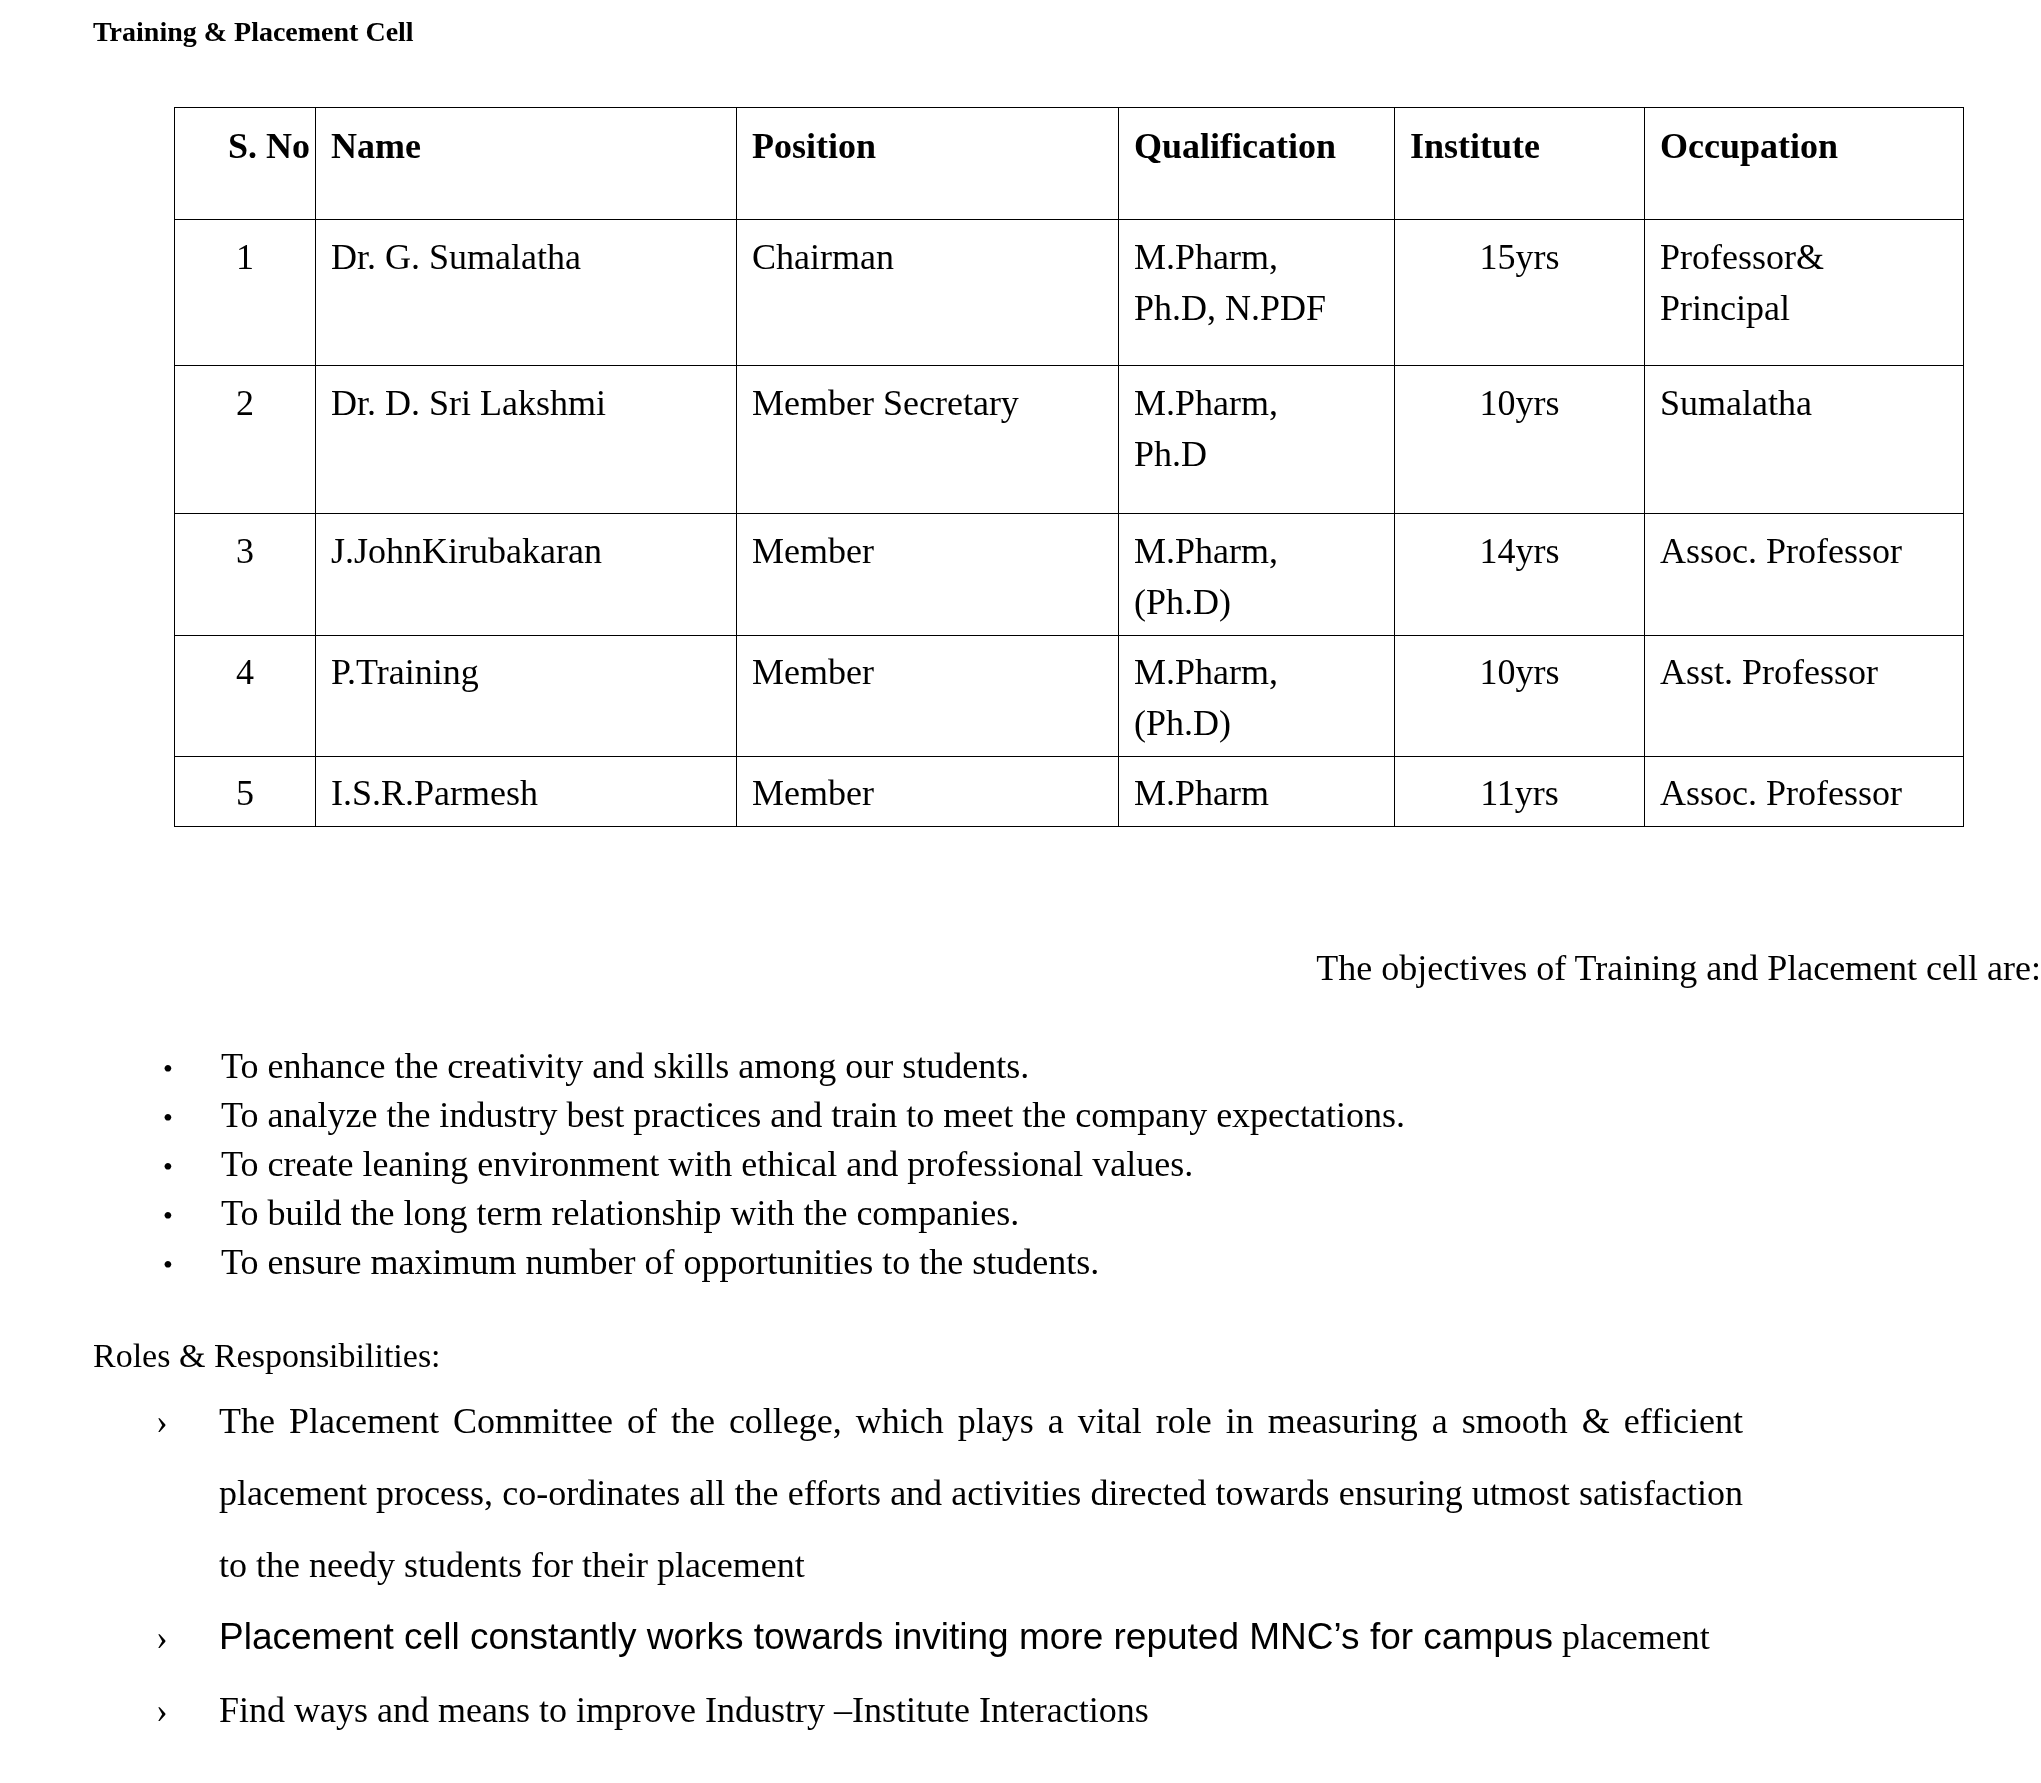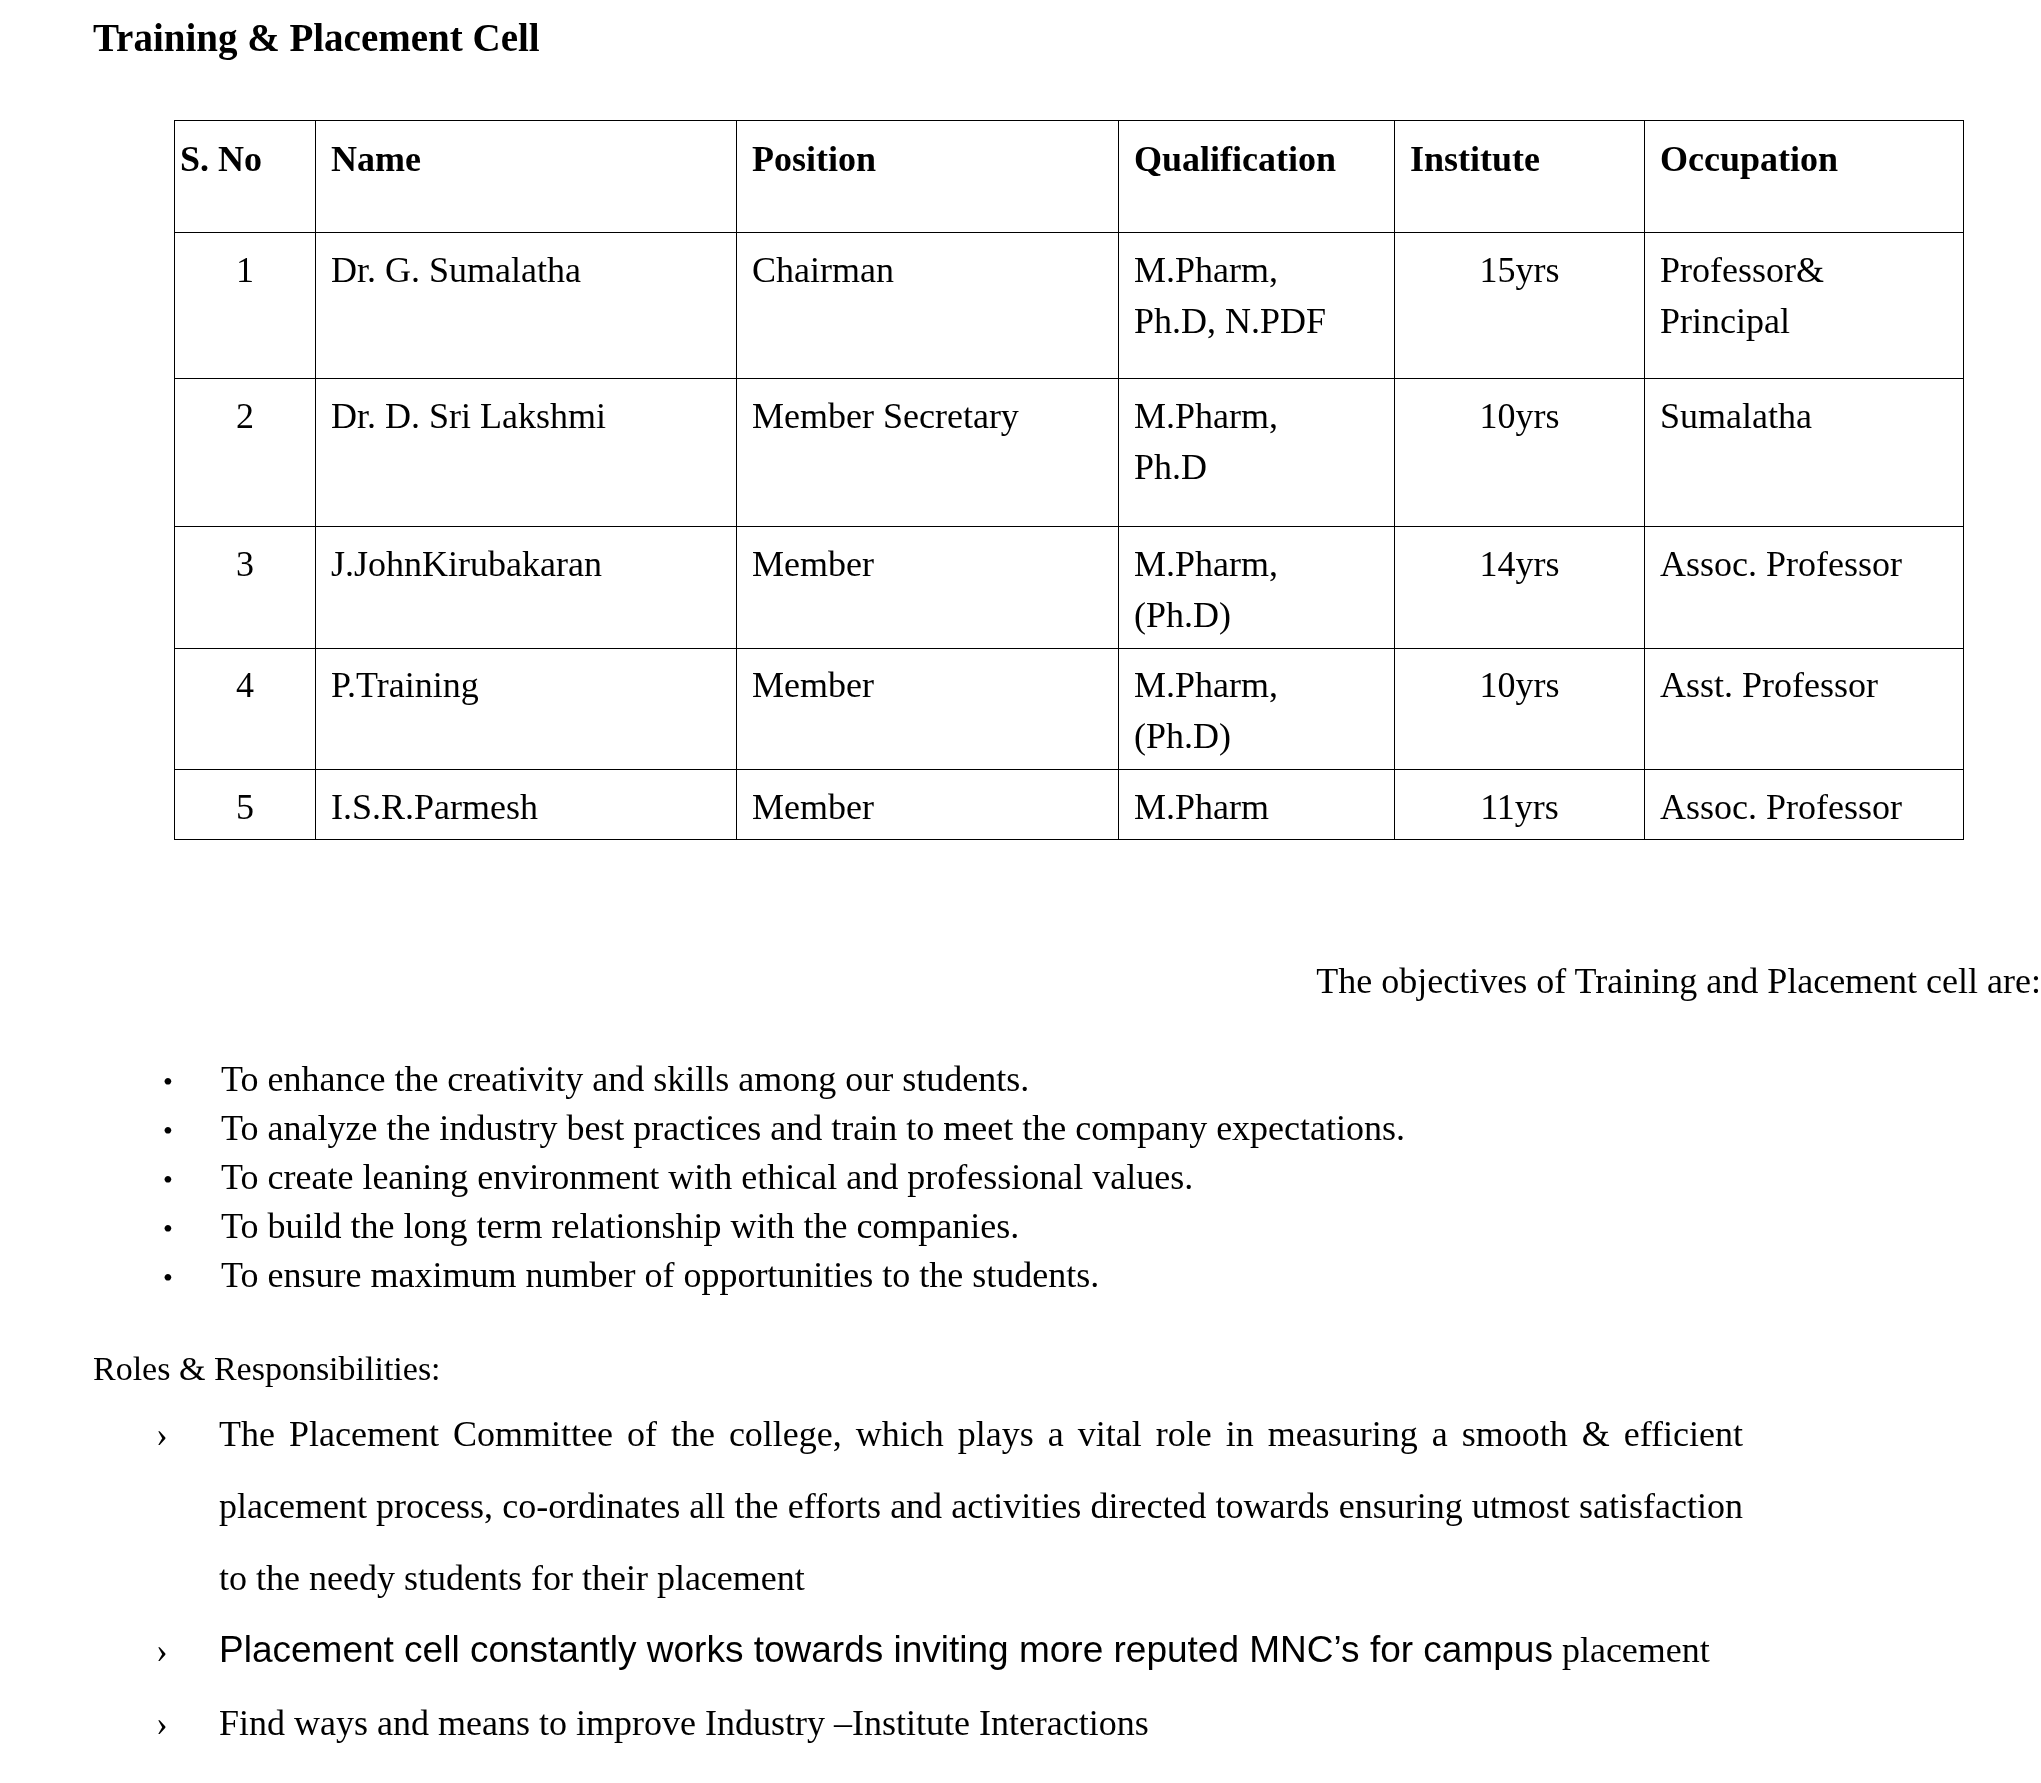--- a/index.html
+++ b/index.html
@@ -10,21 +10,21 @@
   }
   body {
     width: 2041px;
     height: 1784px;
     overflow: hidden;
     font-family: "Liberation Serif", "DejaVu Serif", serif;
     font-size: 36px;
   }
   .page-title {
     margin: 15px 0 0 93px;
-    font-size: 39px;
+    font-size: 28px;
     font-weight: bold;
     line-height: 1.2;
   }
   table.committee {
     border-collapse: collapse;
     table-layout: fixed;
     margin: 58px 0 0 174px;
     width: 1789px;
   }
   table.committee col.c1 { width: 141px; }
@@ -40,21 +40,21 @@
     line-height: 1.42;
     white-space: pre-line;
     font-size: 36px;
   }
   table.committee th {
     font-weight: bold;
     text-align: left;
     height: 92px;
     padding-top: 13px;
   }
-  table.committee th.center { text-align: left; padding-left: 5px; padding-right: 5px; }
+  table.committee th.center { text-align: right; padding-left: 5px; padding-right: 5px; }
   table.committee td.center { text-align: center; padding-left: 5px; padding-right: 5px; }
   tr.h-r1 { height: 146px; }
   tr.h-r2 { height: 148px; }
   tr.h-r3 { height: 111px; }
   tr.h-r4 { height: 109px; }
   tr.h-r5 { height: 63px; }
 
   .objectives-heading {
     margin: 118px 0 0 93px;
     line-height: 1.3;

